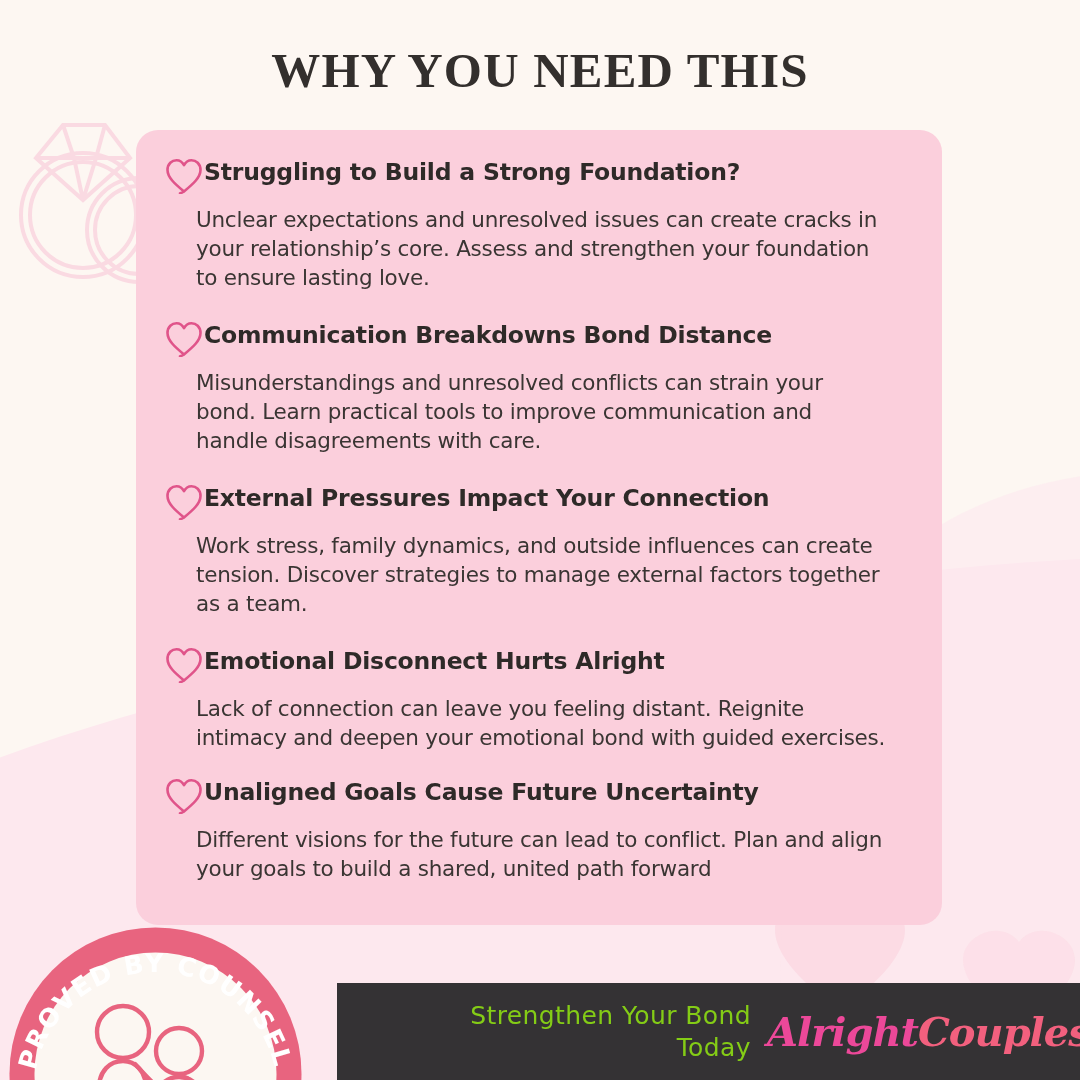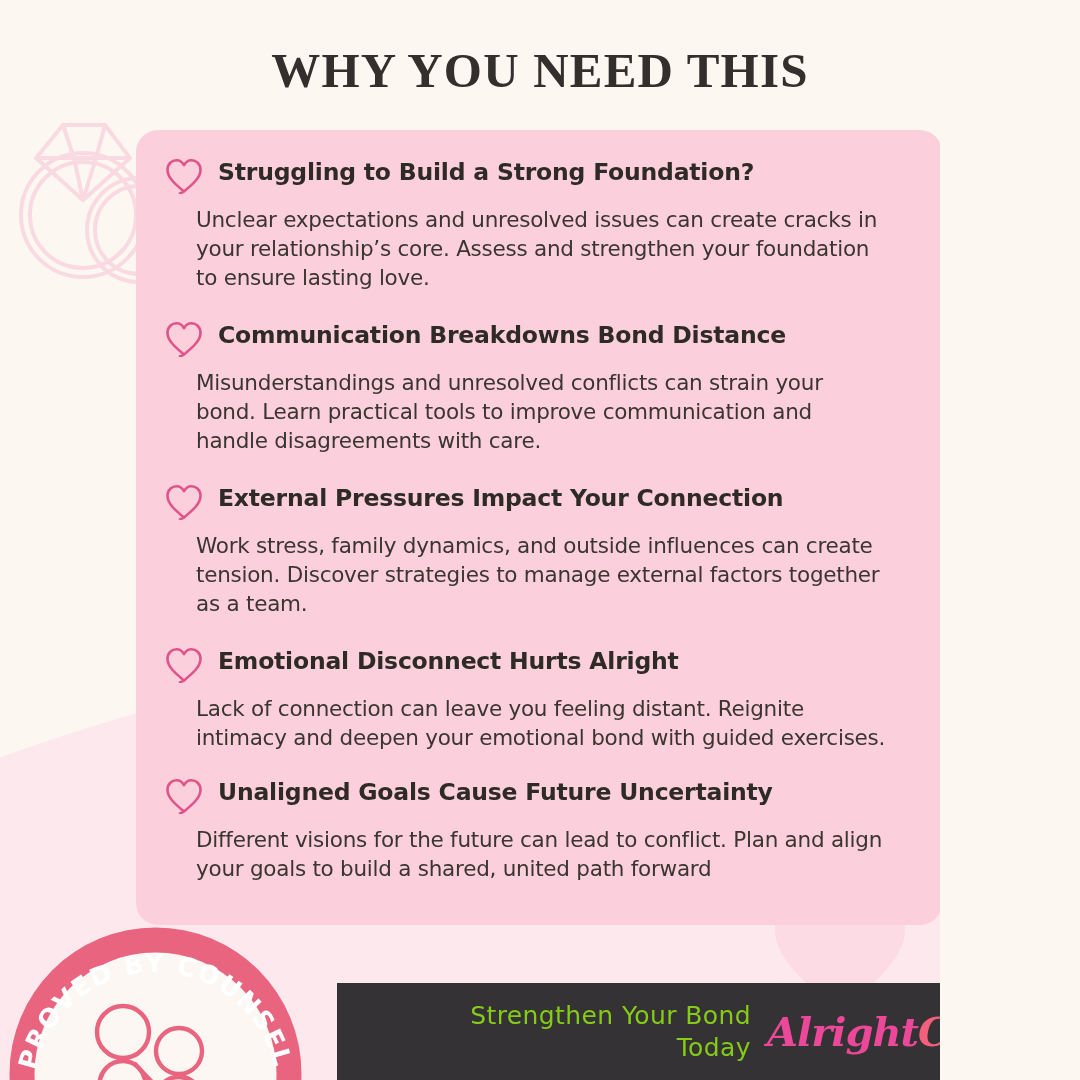--- a/index.html
+++ b/index.html
@@ -3,21 +3,21 @@
 <meta charset="utf-8">
 <style>
   html,body{margin:0;padding:0;}
   body{
     width:1080px;height:1080px;
     background:#FDF7F2;
     font-family:"Liberation Sans", sans-serif;
     overflow:hidden;
     position:relative;
   }
-  #stage{position:absolute;inset:0;width:940px;height:1080px;overflow:hidden;}
+  #stage{position:absolute;inset:0;width:1080px;height:1080px;overflow:hidden;}
 
   
   .bg-layer{position:absolute;inset:0;width:1080px;height:1080px;pointer-events:none;}
 
   
   .page-title{
     position:absolute;top:46px;left:0;width:1080px;
     text-align:center;
     font-family:"Liberation Serif", serif;
     font-weight:700;
@@ -34,21 +34,20 @@
     width:806px;height:795px;
     background:#FBCFDC;
     border-radius:22px;
   }
   .card-inner{
     position:absolute;left:28px;top:24px;right:22px;
   }
   .item{position:relative;margin-bottom:0;}
   .item-head{
     display:flex;align-items:flex-start;
-    gap:14px;
   }
   .heart-wrap{
     width:40px;min-width:40px;height:40px;
     margin-top:2px;
     display:flex;align-items:center;justify-content:center;
   }
   .item-title{
     font-family:"DejaVu Sans", sans-serif;
     font-weight:700;
     font-size:23.5px;

